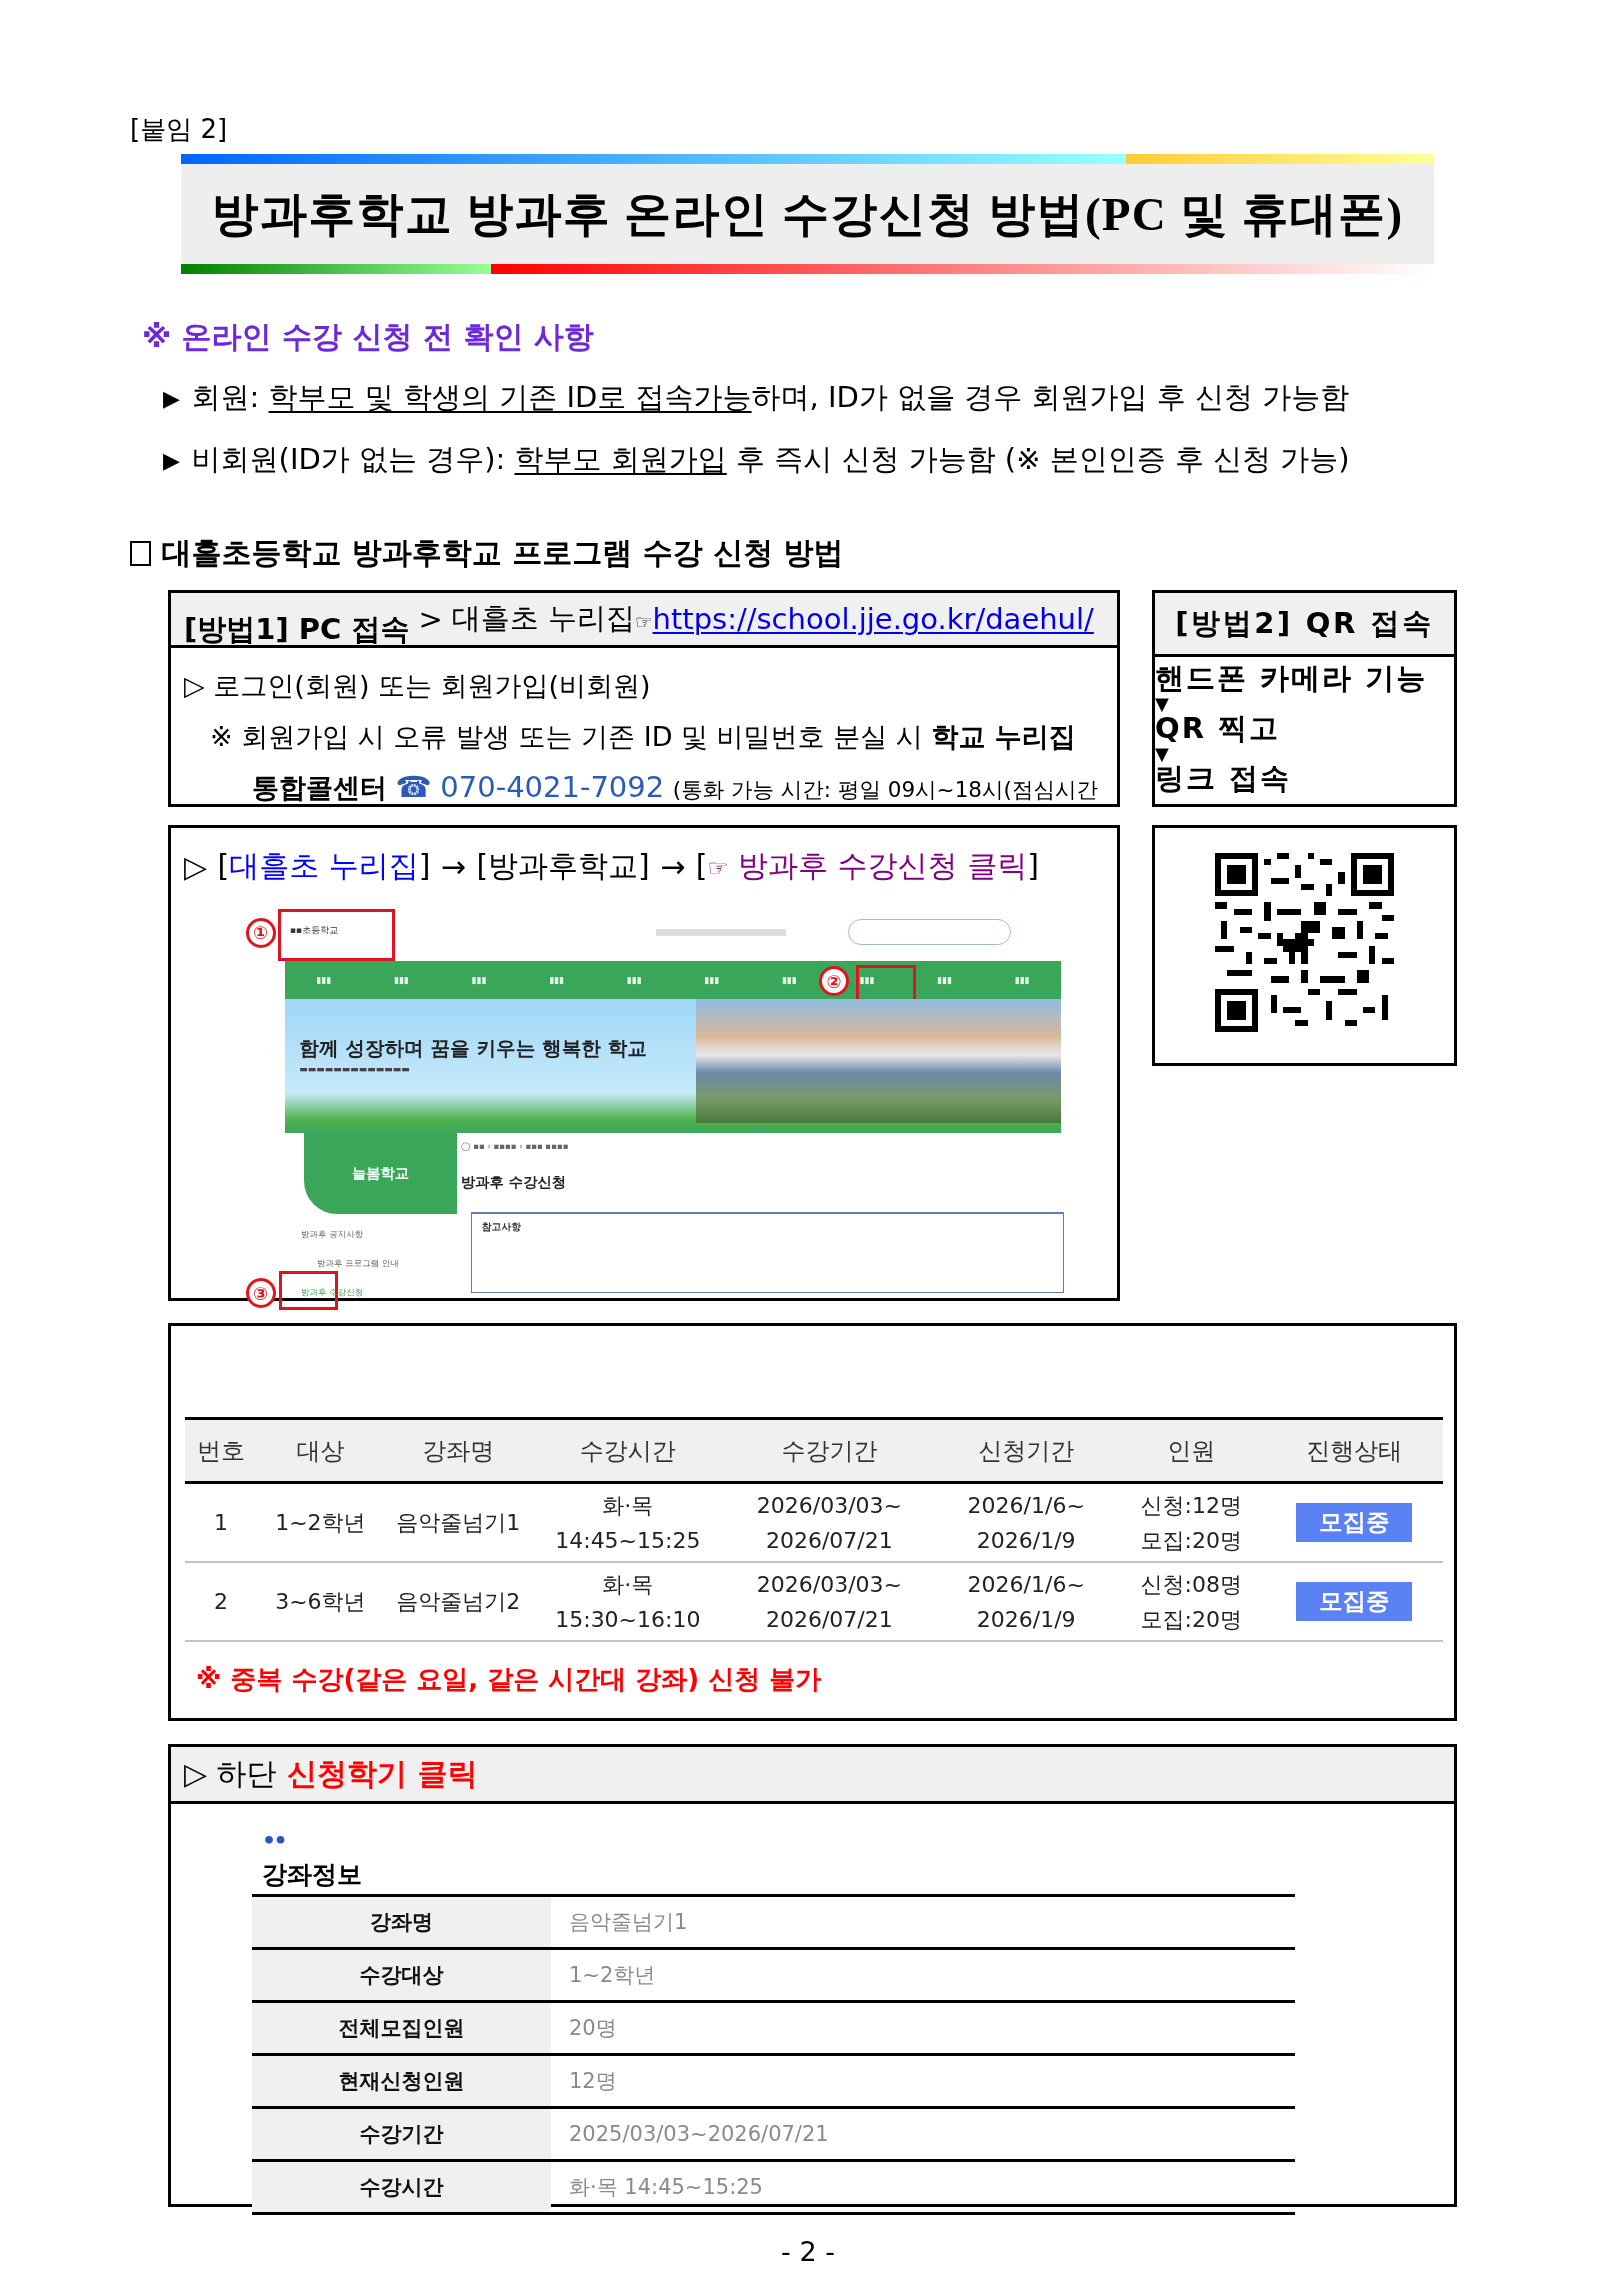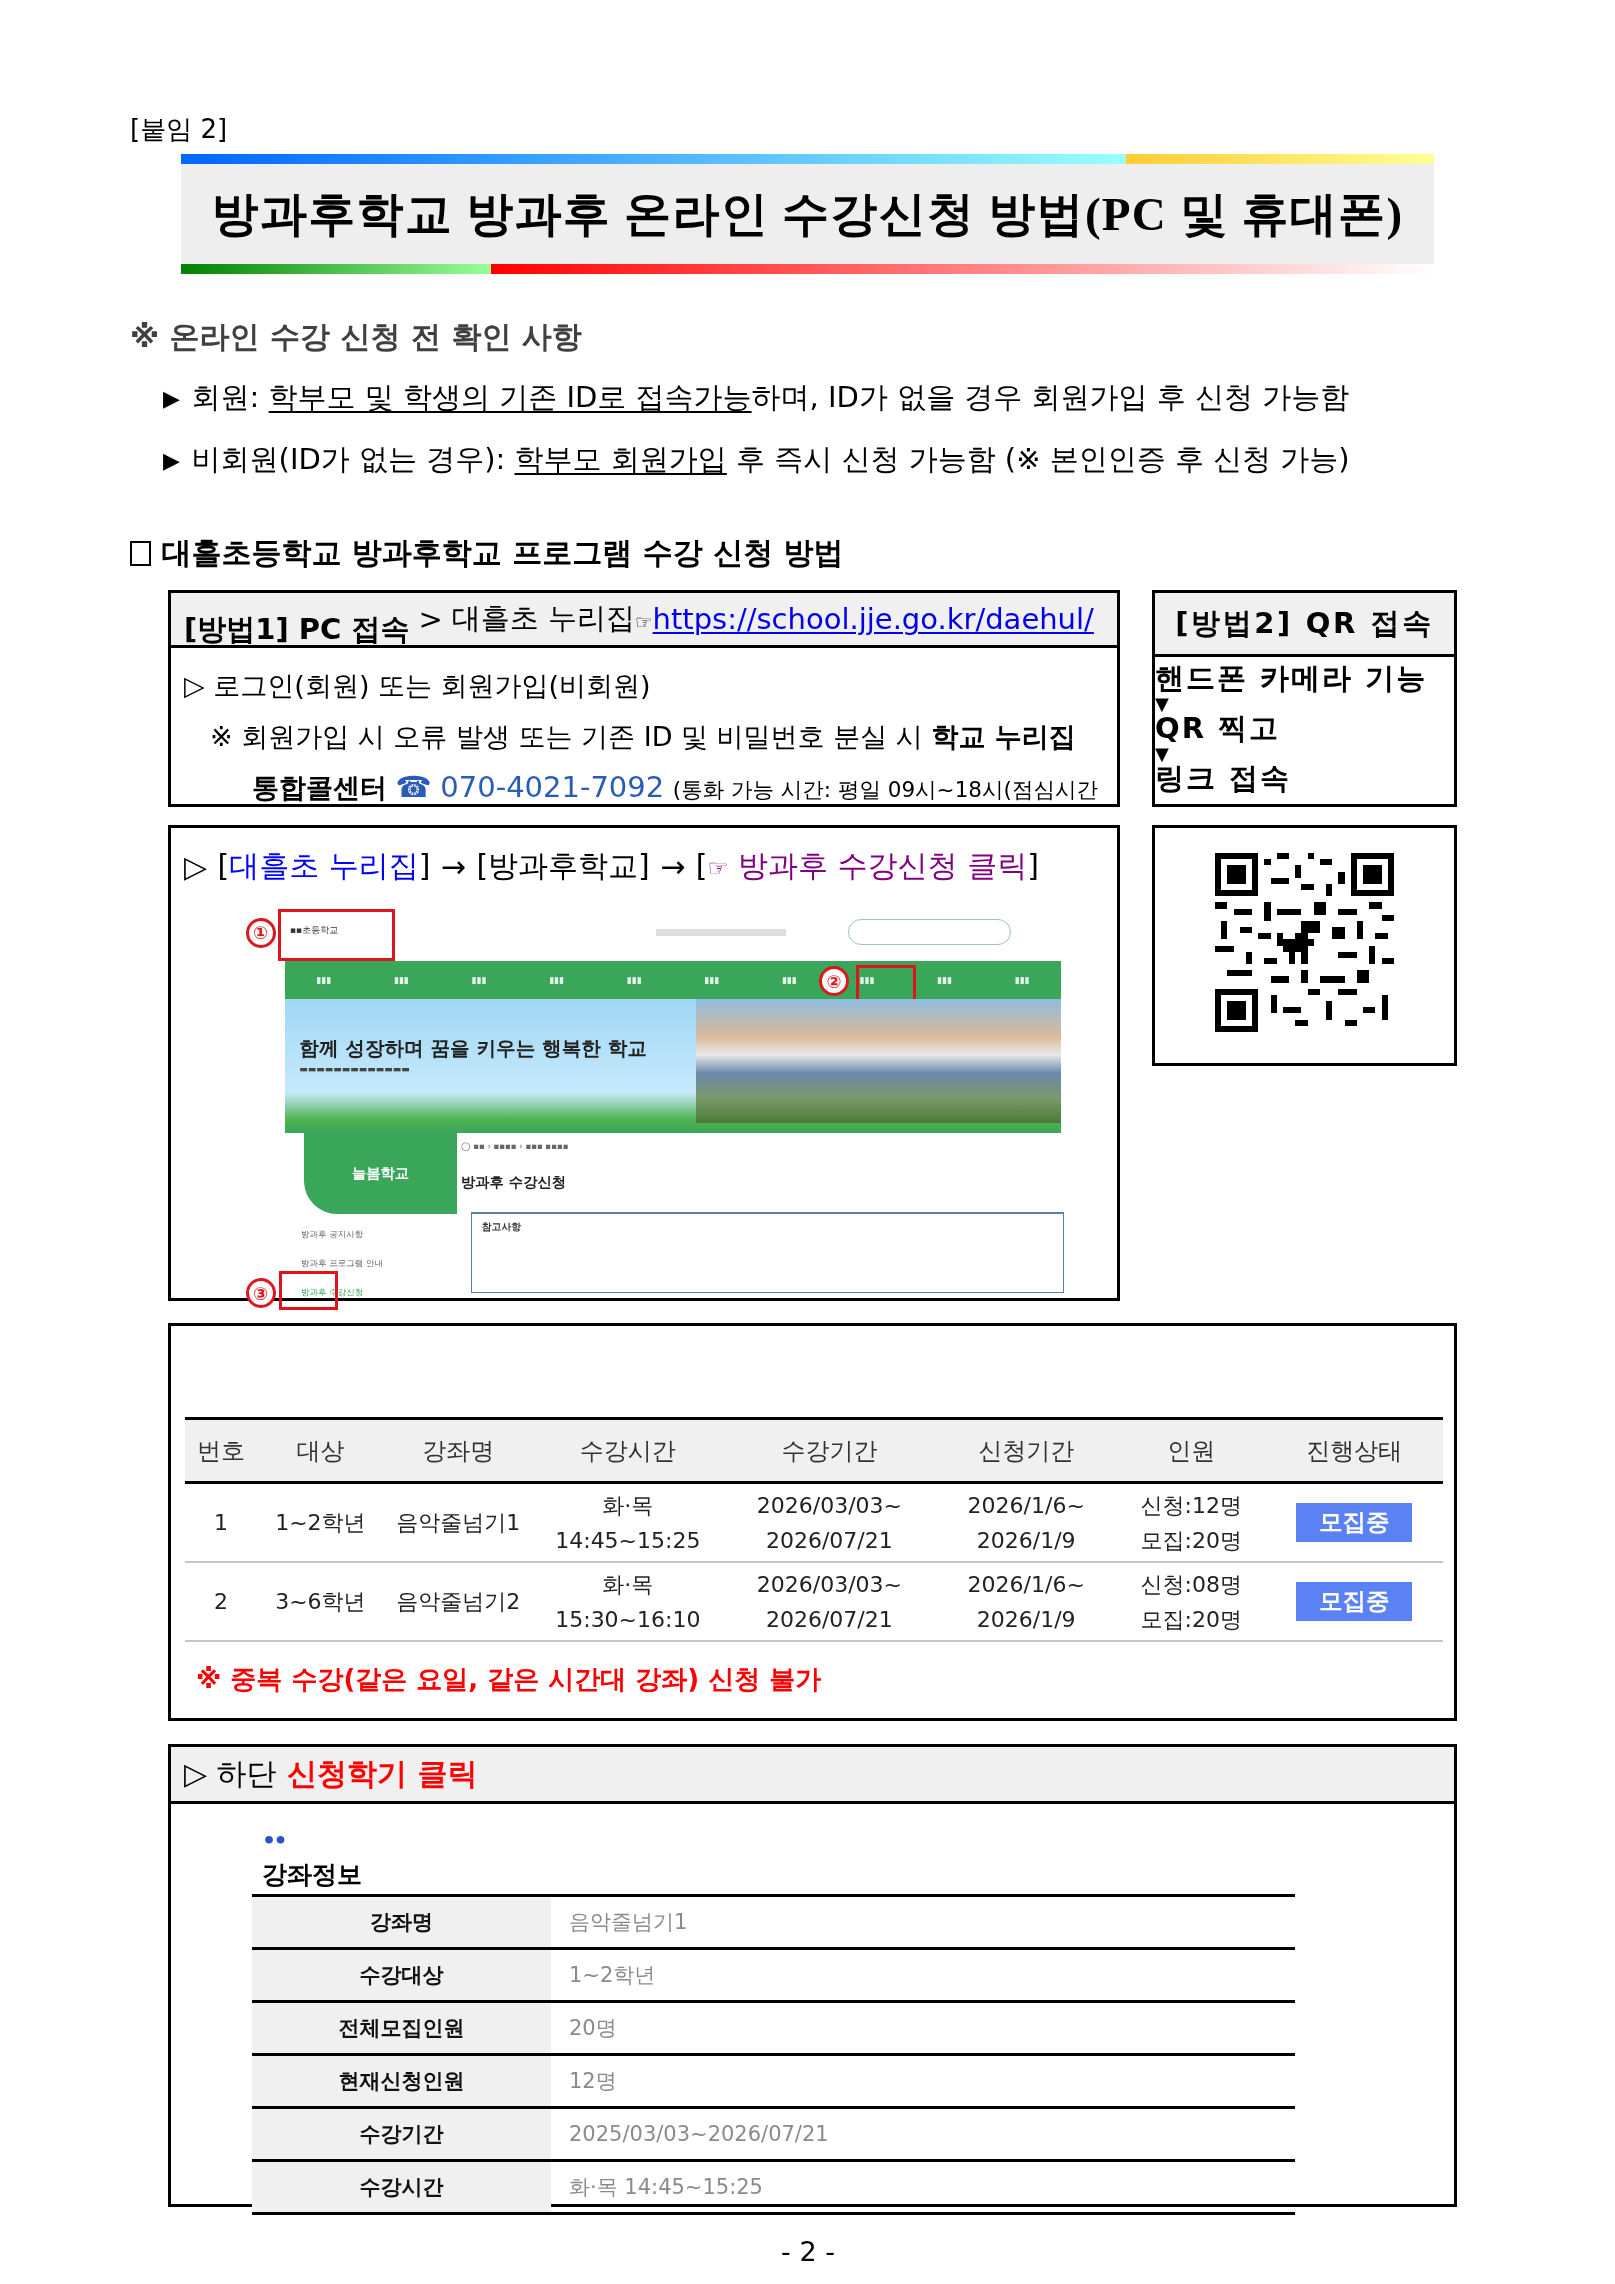--- a/index.html
+++ b/index.html
@@ -1,21 +1,21 @@
 <!DOCTYPE html>
 <html style="font-size:10.4px"><head>
 <meta charset="utf-8">
 <style>
   html,body{margin:0;padding:0;background:#fff;}
   body{width:1616px;height:2284px;position:relative;overflow:hidden;font-family:"DejaVu Sans","Liberation Sans",sans-serif;color:#000;}
   .abs{position:absolute;}
   .attach{left:130px;top:112px;font-size:26px;}
   .stripe{position:absolute;height:10.4px;}
   .title-box{left:181px;top:164px;width:1253px;height:100px;background:#eeeeee;display:flex;align-items:center;justify-content:center;font-size:47px;font-weight:bold;letter-spacing:1.3px;font-family:Liberation Serif, serif;}
-  .red-h{left:130px;top:317px;font-size:30px;font-weight:bold;color:#404040;}
+  .red-h{left:142px;top:317px;font-size:30px;font-weight:bold;color:#6d28d9;}
   .bullet{left:163px;font-size:29px;display:flex;align-items:center;gap:11.7px;}
   .bullet .tri{font-size:22px;}
   .u{text-decoration:underline;text-decoration-thickness:2px;text-underline-offset:3.9px;}
   .sec-h{left:130px;top:533px;font-size:30px;font-weight:bold;display:flex;align-items:center;gap:10.4px;}
   .sq{display:inline-block;width:21px;height:25px;border:2px solid #000;box-sizing:border-box;}
   .box{position:absolute;border:3.3px solid #000;box-sizing:border-box;background:#fff;}
   .box-head{background:#f0f0f0;border-bottom:3.3px solid #000;box-sizing:border-box;display:flex;align-items:center;}
   .m1-head{height:55px;padding-left:13px;font-size:29px;gap:9px;}
   .bold{font-weight:bold;margin-top:21px;}
   .link{color:#0000ee;text-decoration:underline;text-decoration-thickness:2px;text-underline-offset:3.3px;}
@@ -140,21 +140,21 @@
     </div>
     <div class="circ" style="left:580px;top:60px;">②</div>
     <div class="redbox" style="left:617px;top:59px;width:60px;height:62px;"></div>
     <div class="banner">
       <div class="banner-photo"></div>
       <div class="banner-t">함께 성장하며 꿈을 키우는 행복한 학교</div>
       <div class="banner-s">▬▬▬▬▬▬▬▬▬▬▬▬▬</div>
     </div>
     <div class="side">늘봄학교</div>
     <div class="side-menu" style="top:323px;">방과후 공지사항</div>
-    <div class="side-menu" style="top:352px;">방과후 프로그램 안내</div>
+    <div class="side-menu" style="top:352px;margin-left:16px;">방과후 프로그램 안내</div>
     <div class="side-menu" style="top:381px;color:#3aa65a;">방과후 수강신청</div>
     <div class="circ" style="left:6.5px;top:372px;">③</div>
     <div class="redbox" style="left:40px;top:365px;width:59px;height:39px;"></div>
     <div class="crumb">◯ ▪▪ › ▪▪▪▪ › ▪▪▪ ▪▪▪▪</div>
     <div class="page-t">방과후 수강신청</div>
     <div class="notice"><b>참고사항</b></div>
   </div>
 </div>
 
 <div class="box" style="left:1152px;top:825px;width:305px;height:241px;">

